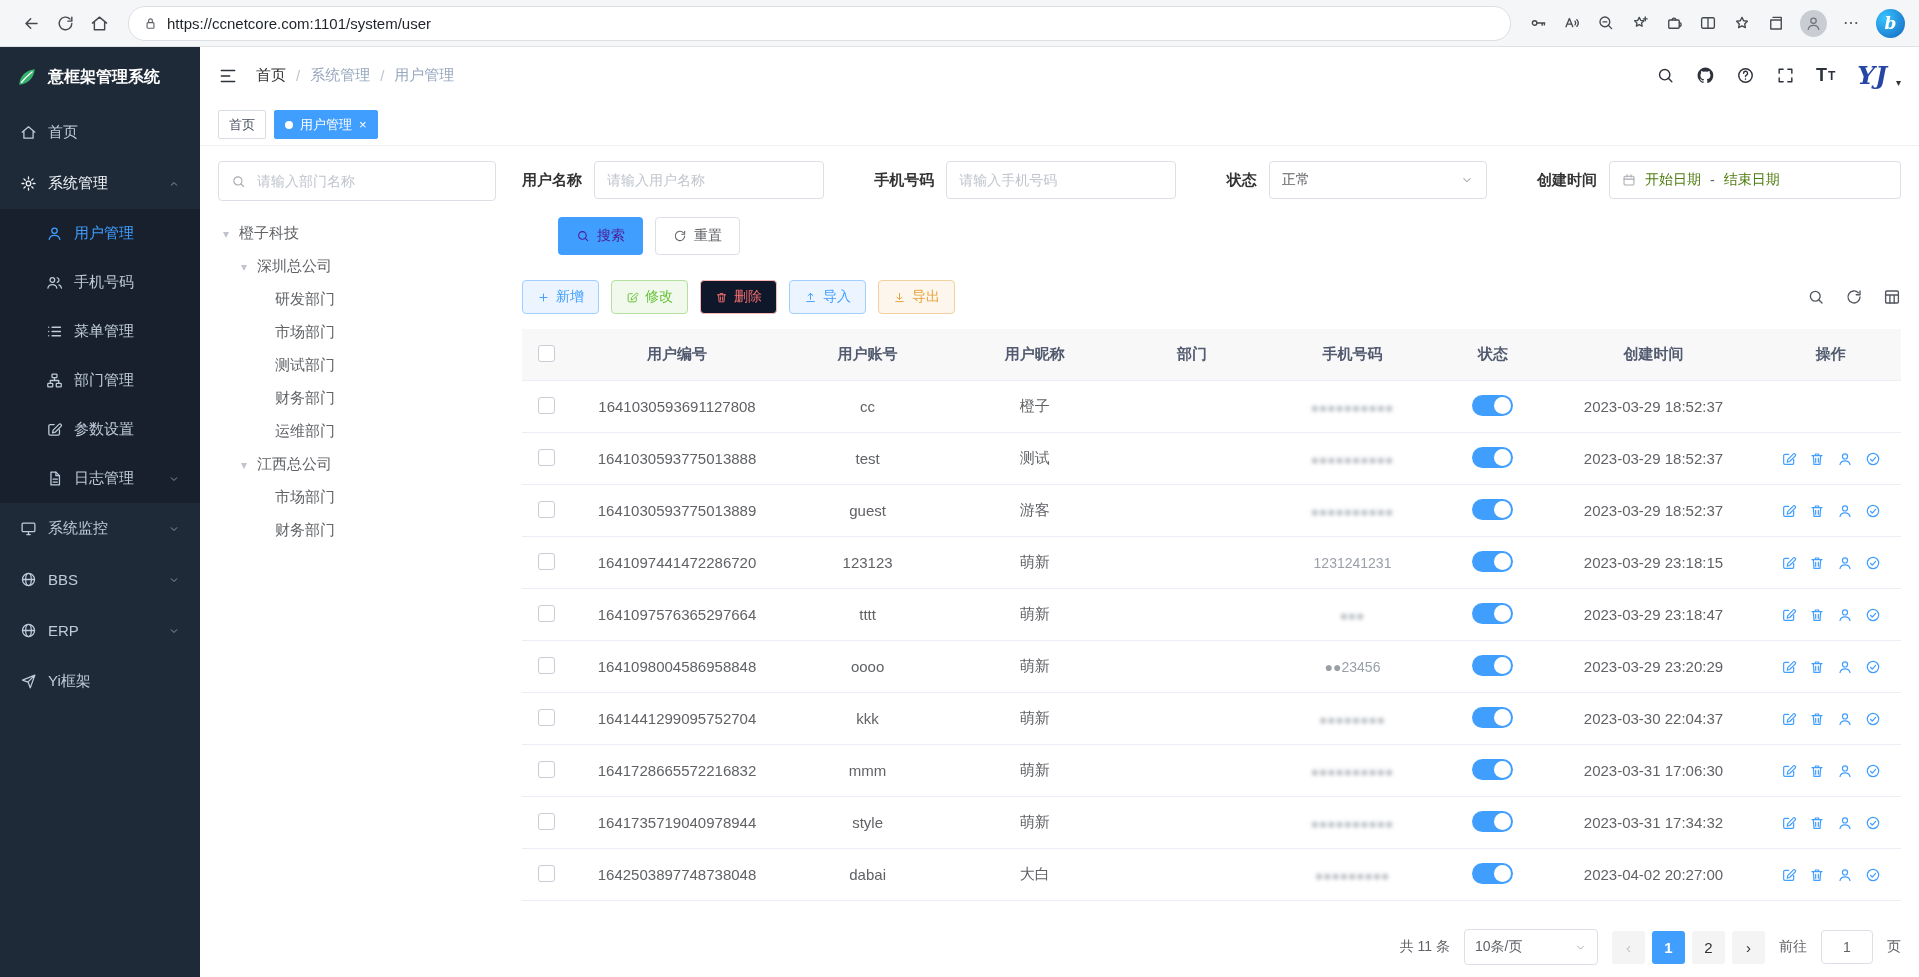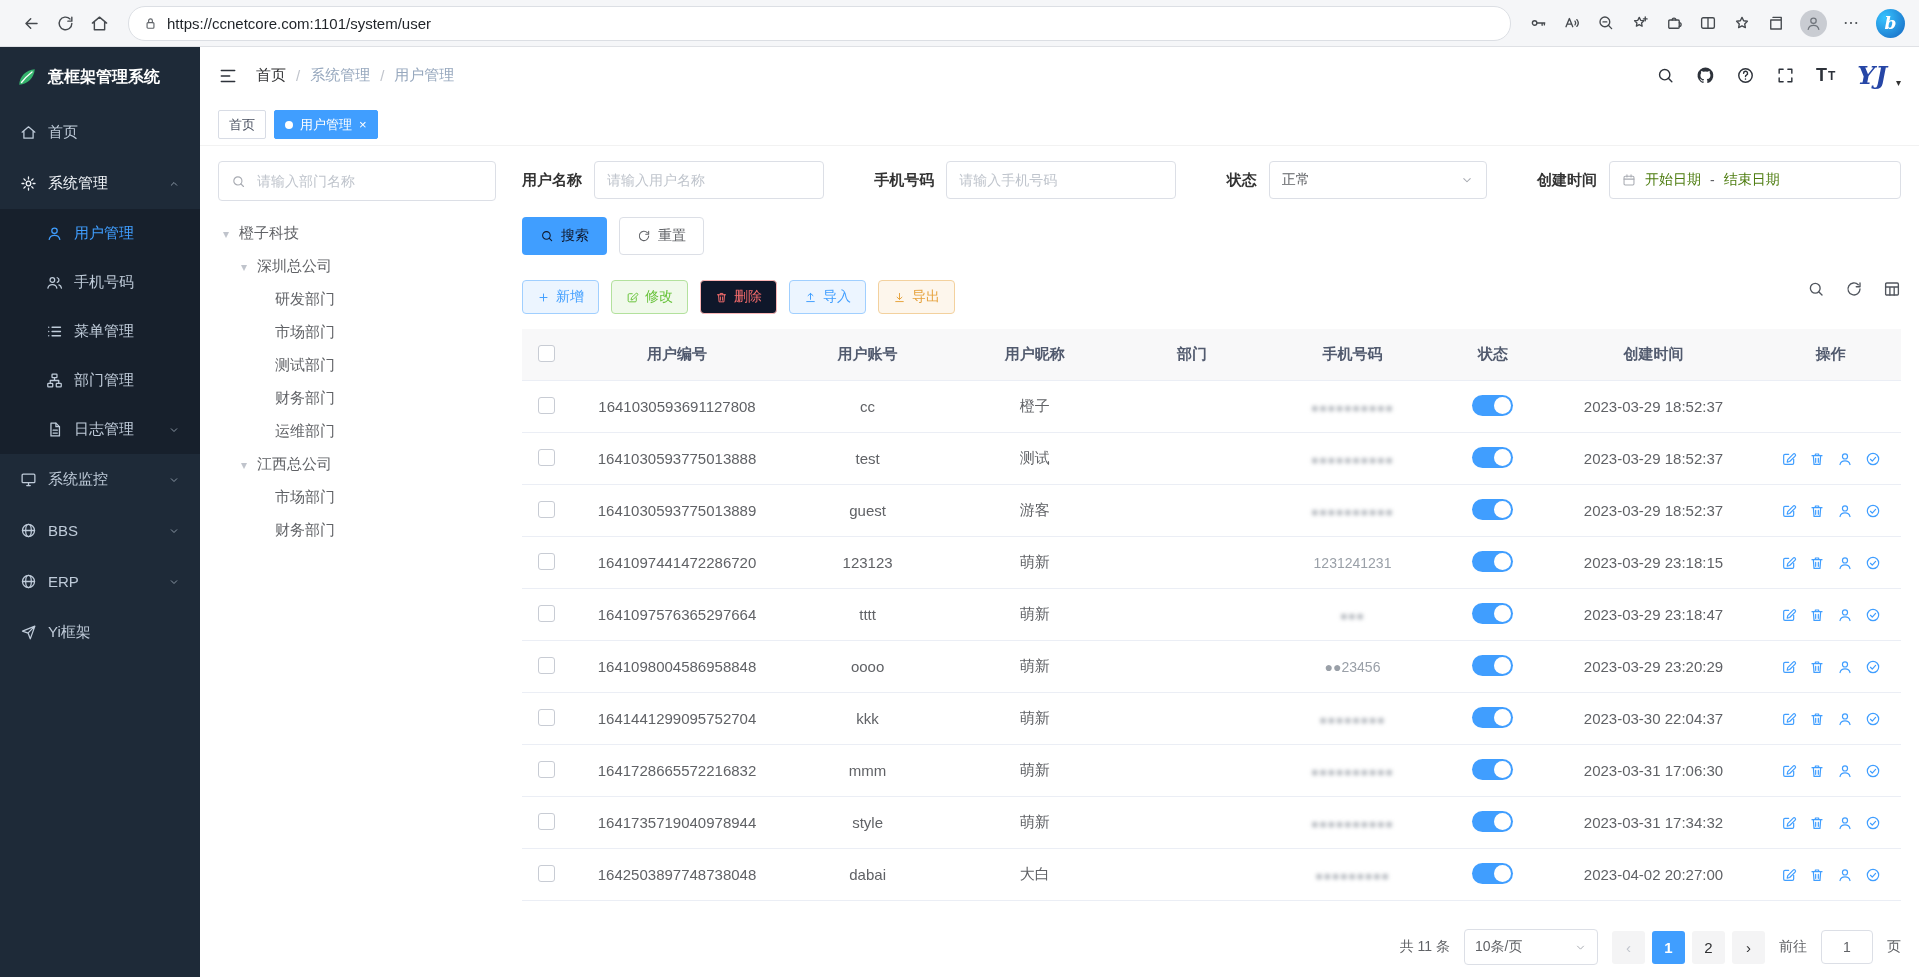--- a/index.html
+++ b/index.html
@@ -72,24 +72,24 @@
   .w230{width:230px;}
   .select{width:218px;display:flex;align-items:center;justify-content:space-between;cursor:pointer;}
   .select .caret{color:#a8abb2;font-size:14px;}
   .date-range{width:292px;display:flex;align-items:center;gap:9px;color:#a8abb2;cursor:pointer;font-size:14px;}
   .date-range .ph{color:#4d7c0f;}
   .date-range .sep{color:#606266;}
 
   .btn-row{margin-top:18px;display:flex;gap:12px;}
   .btn{height:38px;padding:0 17px;border-radius:4px;font-size:14px;display:inline-flex;align-items:center;gap:7px;cursor:pointer;border:1px solid transparent;background:none;font-family:inherit;}
   .btn .i{font-size:14px;}
-  .btn-primary{background:#409eff;color:#0f172a;}
+  .btn-primary{background:#409eff;color:#4c1d95;margin-left:36px;}
   .btn-default{background:#fff;border-color:#dcdfe6;color:#606266;}
 
-  .toolbar-row{margin-top:25px;display:flex;align-items:flex-start;}
+  .toolbar-row{margin-top:25px;display:flex;align-items:center;}
   .toolbar-left{display:flex;gap:12px;}
   .tbtn{height:34px;padding:0 14px;border-radius:4px;font-size:14px;display:inline-flex;align-items:center;gap:6px;cursor:pointer;border:1px solid;font-family:inherit;}
   .tbtn .i{font-size:13px;}
   .tbtn.primary{background:#ecf5ff;border-color:#a0cfff;color:#409eff;}
   .tbtn.success{background:#f0f9eb;border-color:#b3e19d;color:#67c23a;}
   .tbtn.danger{background:#0f172a;border-color:#fab6b6;color:#f56c6c;}
   .tbtn.warning{background:#fdf6ec;border-color:#f3d19e;color:#e6a23c;}
   .toolbar-right{margin-left:auto;display:flex;align-items:center;gap:20px;color:#51565e;}
   .util-icon{font-size:18px;cursor:pointer;}
 
@@ -298,20 +298,29 @@
             <div class="menu-item">
               <span class="mi-icon i">
                 <svg viewBox="0 0 24 24" fill="none" stroke="currentColor" stroke-width="1.8" stroke-linecap="round" stroke-linejoin="round">
                   <rect x="8.5" y="3" width="7" height="5" rx="1"></rect>
                   <rect x="2.5" y="16" width="7" height="5" rx="1"></rect>
                   <rect x="14.5" y="16" width="7" height="5" rx="1"></rect>
                   <path d="M12 8v4M6 16v-4h12v4"></path>
                 </svg>
               </span>
               <span>部门管理</span>
+            </div>
+            <div class="menu-item">
+              <span class="mi-icon i">
+                <svg viewBox="0 0 24 24" fill="none" stroke="currentColor" stroke-width="1.8" stroke-linecap="round" stroke-linejoin="round">
+                  <path d="M11.5 5H6a2 2 0 0 0-2 2v11a2 2 0 0 0 2 2h11a2 2 0 0 0 2-2v-5.5"></path>
+                  <path d="M18.3 4.7a2 2 0 0 1 2.9 2.9L13 15.8l-3.7.8.8-3.7z"></path>
+                </svg>
+              </span>
+              <span>参数设置</span>
             </div>
             <div class="menu-item">
               <span class="mi-icon i">
                 <svg viewBox="0 0 24 24" fill="none" stroke="currentColor" stroke-width="1.8" stroke-linecap="round" stroke-linejoin="round">
                   <path d="M7 3h7l5 5v13H7z"></path>
                   <path d="M14 3v5h5M10 13h6M10 17h6"></path>
                 </svg>
               </span>
               <span>日志管理</span>
               <span class="mi-caret i">

